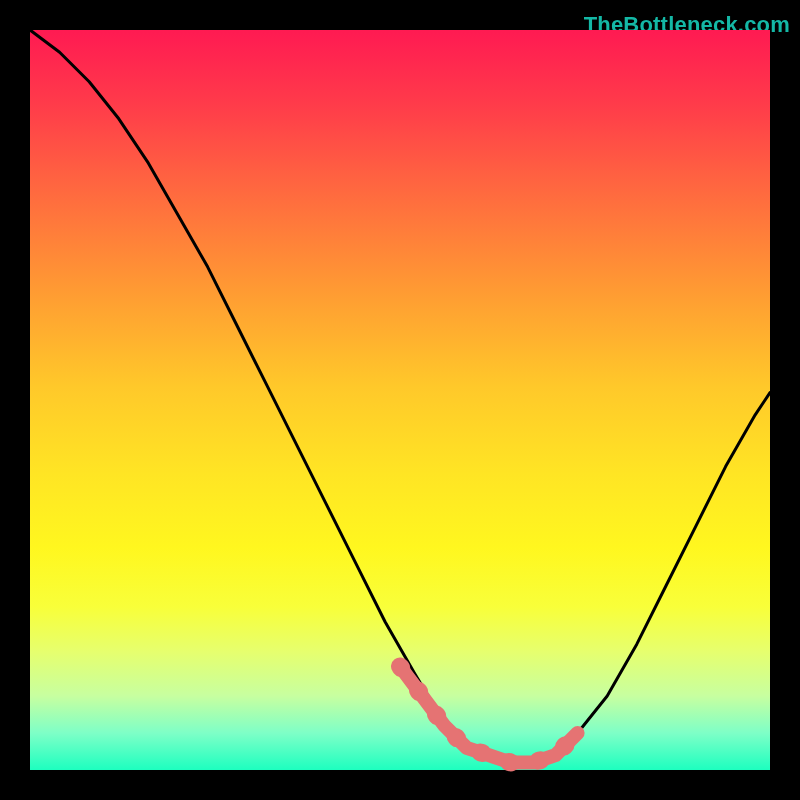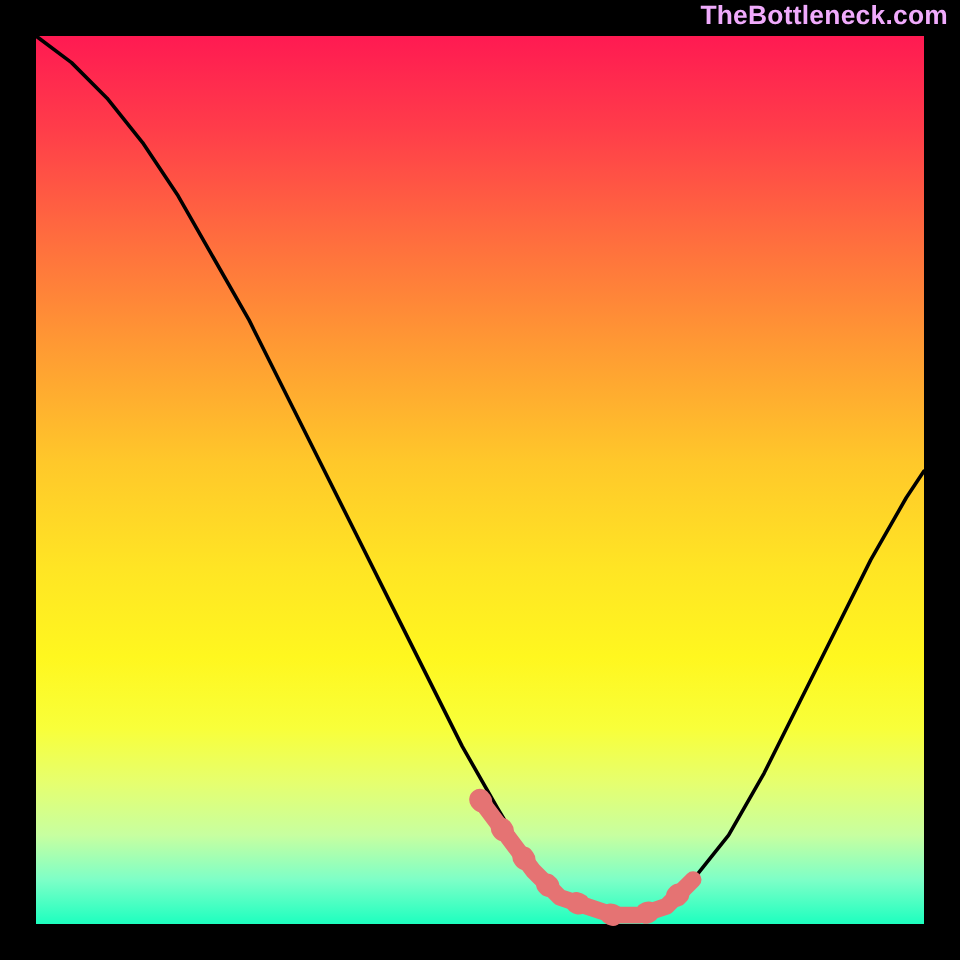--- a/index.html
+++ b/index.html
@@ -35,26 +35,26 @@
       #fff71f 70%,
       #f8ff3a 78%,
       #e6ff6e 84%,
       #c7ffa0 90%,
       #7effc7 95%,
       #1dffbf 100%
     );
   }
   .watermark {
     position: absolute;
-    top: 0;
+    top: 12px;
     right: 10px;
     font-family: Arial, Helvetica, sans-serif;
     font-size: 22px;
     font-weight: 600;
-    color: #f0abfc;
+    color: #14b8a6;
     letter-spacing: 0.2px;
     user-select: none;
   }
   svg.curve {
     position: absolute;
     left: 0;
     top: 0;
     width: 740px;
     height: 740px;
     overflow: visible;

